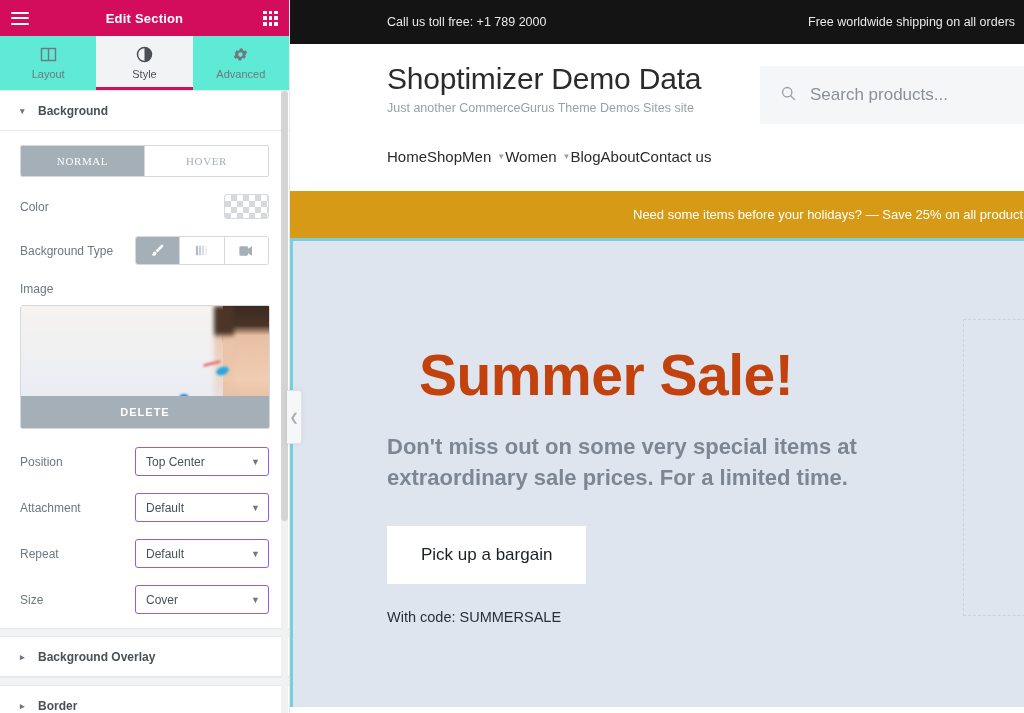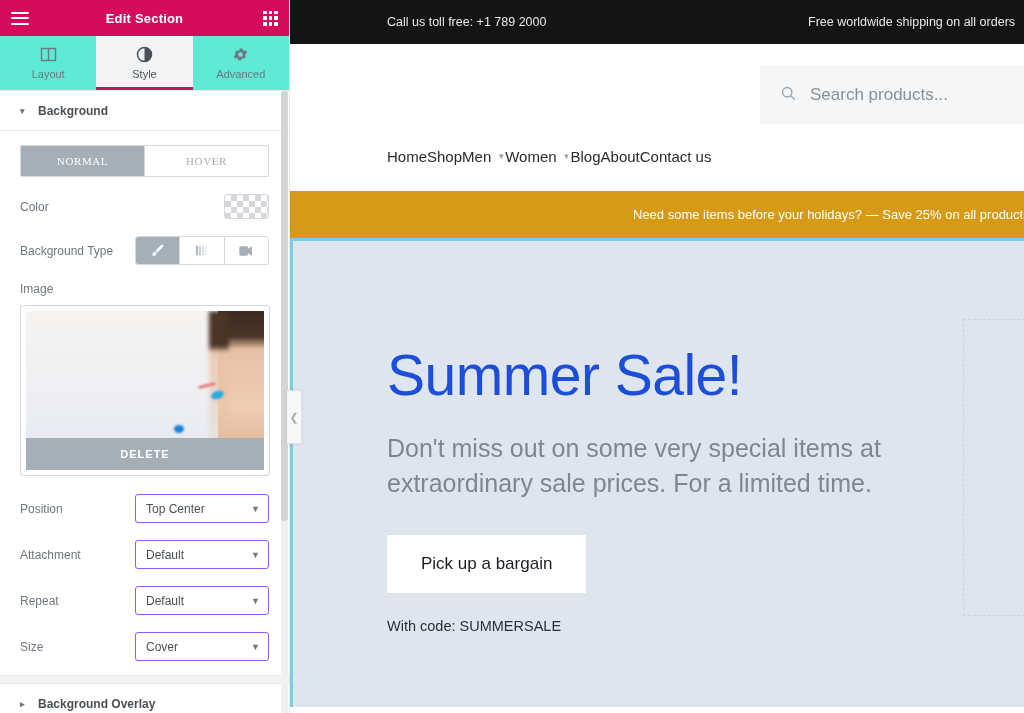--- a/index.html
+++ b/index.html
@@ -84,22 +84,22 @@
     background-image:
       linear-gradient(45deg, #d5d8dc 25%, transparent 25%, transparent 75%, #d5d8dc 75%),
       linear-gradient(45deg, #d5d8dc 25%, transparent 25%, transparent 75%, #d5d8dc 75%);
     background-size: 12px 12px;
     background-position: 0 0, 6px 6px;
     background-color: #fff;
   }
 
   .img-label { font-size: 12px; color: #6d7882; margin-bottom: 9px; }
   .img-box {
-    width: 250px; height: 171px; border: 1px solid #d5d8dc; border-radius: 3px;
-    padding: 5px; background: #fff; position: relative; margin-bottom: 18px;
+    width: 250px; height: 124px; border: 1px solid #d5d8dc; border-radius: 3px;
+    background: #fff; position: relative; margin-bottom: 18px;
   }
   .img-inner { width: 100%; height: 100%; position: relative; overflow: hidden; background: #e8ecf2; }
   .img-photo {
     position: absolute; inset: 0;
     background:
       radial-gradient(circle at 88% 26%, rgba(60,44,36,.95) 0 7%, rgba(60,44,36,0) 7.4%),
       linear-gradient(180deg, #f6f3f0 0%, #eceef3 60%, #e4e9f0 100%);
   }
   .face {
     position: absolute; right: 0; top: 0; width: 46px; height: 100%;
@@ -173,23 +173,23 @@
   }
   .promo span { position: absolute; left: 343px; white-space: nowrap; }
   .teal-line { height: 3px; background: #79cfdb; }
 
   .hero {
     position: relative; background: #dfe5ee; flex: 1;
     height: 466px;
   }
   .hero-left-edge { position: absolute; left: 0; top: 0; bottom: 0; width: 3px; background: #79cfdb; }
   .hero-inner { position: absolute; left: 97px; top: 105px; width: 520px; }
-  .hero h1 { font-size: 57px; color: #1d4ed8; font-weight: normal; letter-spacing: -.5px; line-height: 1.05; }
+  .hero h1 { font-size: 57px; color: #c2410c; font-weight: bold; letter-spacing: -.5px; line-height: 1.05; margin-left: 32px; }
   .hero p {
-    font-size: 25px; color: #7d8794; line-height: 1.42; margin-top: 25px; max-width: 505px; font-weight: 400;
+    font-size: 22px; color: #7d8794; line-height: 1.42; margin-top: 25px; max-width: 505px; font-weight: 700;
   }
   .cta {
     display: inline-block; margin-top: 33px; background: #fff; color: #1c2025;
     font-size: 17px; padding: 19px 34px; border: none; cursor: pointer;
     font-family: "Liberation Sans", sans-serif;
   }
   .withcode { font-size: 14.5px; color: #2b3038; margin-top: 25px; }
   .empty-col {
     position: absolute; left: 673px; top: 78px; width: 132px; height: 297px;
     border: 1px dashed #c9d2e0;
@@ -367,20 +367,24 @@
   </div>
 
   <div class="preview">
 
     <div class="topbar">
       <div class="left">Call us toll free: +1 789 2000</div>
       <div class="right">Free worldwide shipping on all orders</div>
     </div>
 
     <div class="site-header">
+      <div class="brand">
+        <div class="brand-title">Shoptimizer Demo Data</div>
+        <div class="brand-sub">Just another CommerceGurus Theme Demos Sites site</div>
+      </div>
       <div class="search">
         <span>
           <svg width="17" height="17" viewBox="0 0 20 20" fill="none" stroke="#9aa0a6" stroke-width="1.6">
             <circle cx="8.5" cy="8.5" r="5.5"></circle>
               <line x1="12.6" y1="12.6" x2="17.5" y2="17.5"></line>
           </svg>
         </span>
         <span class="ph">Search products...</span>
       </div>
       <div class="nav">

